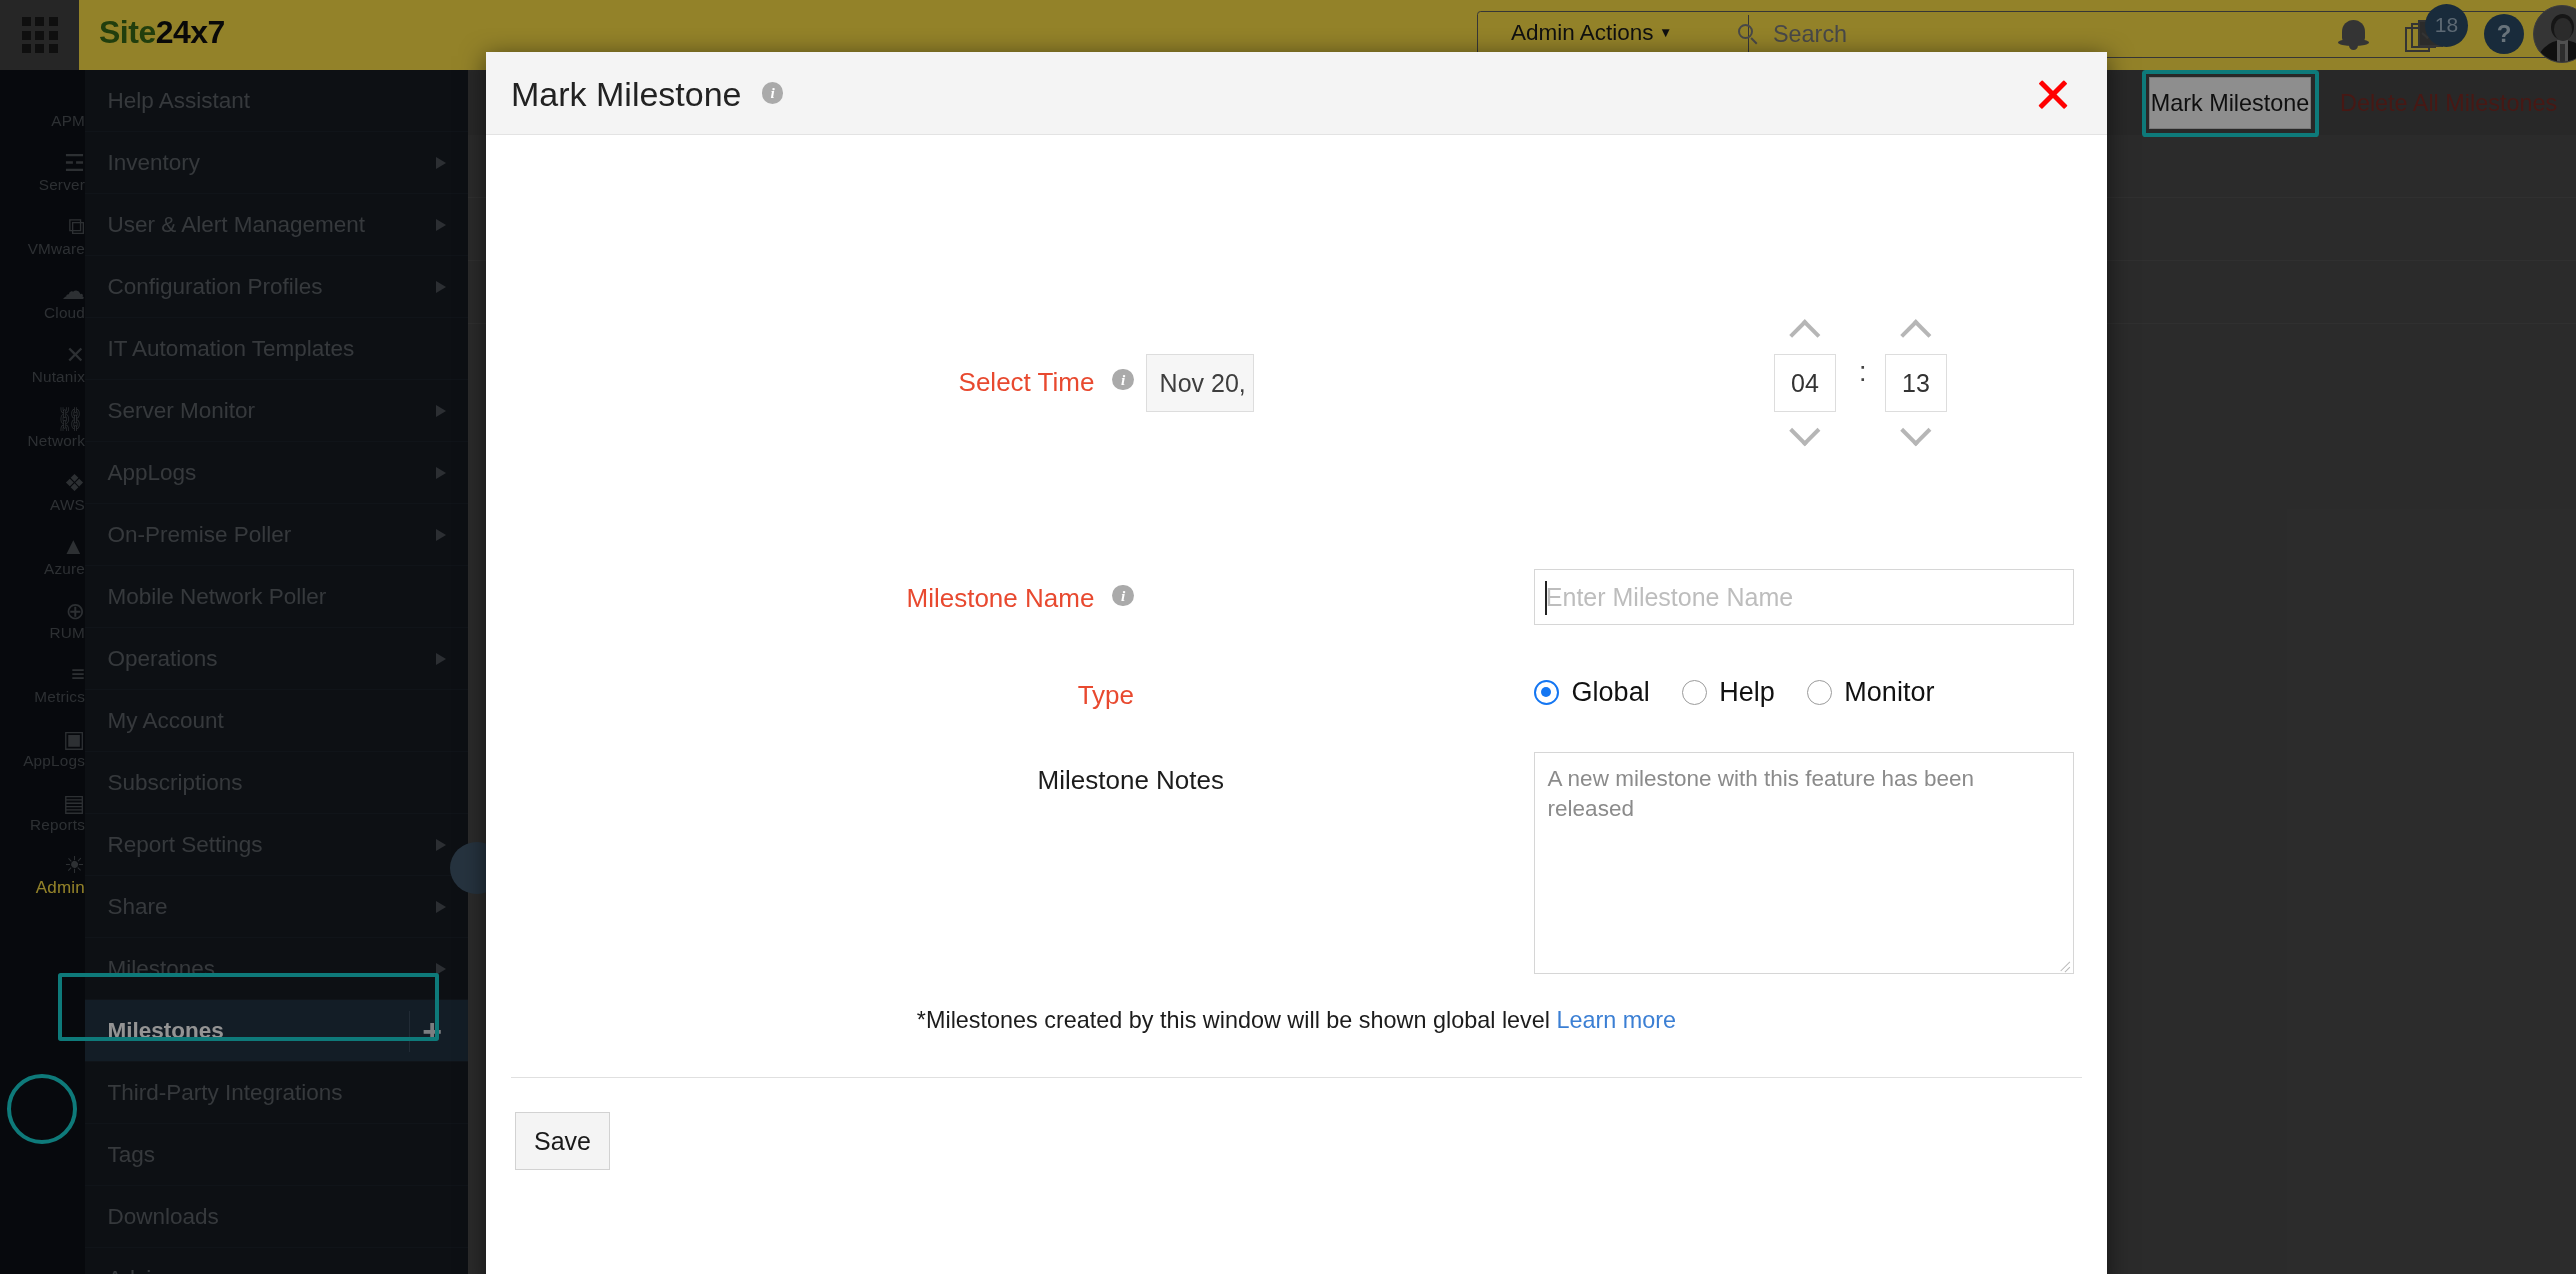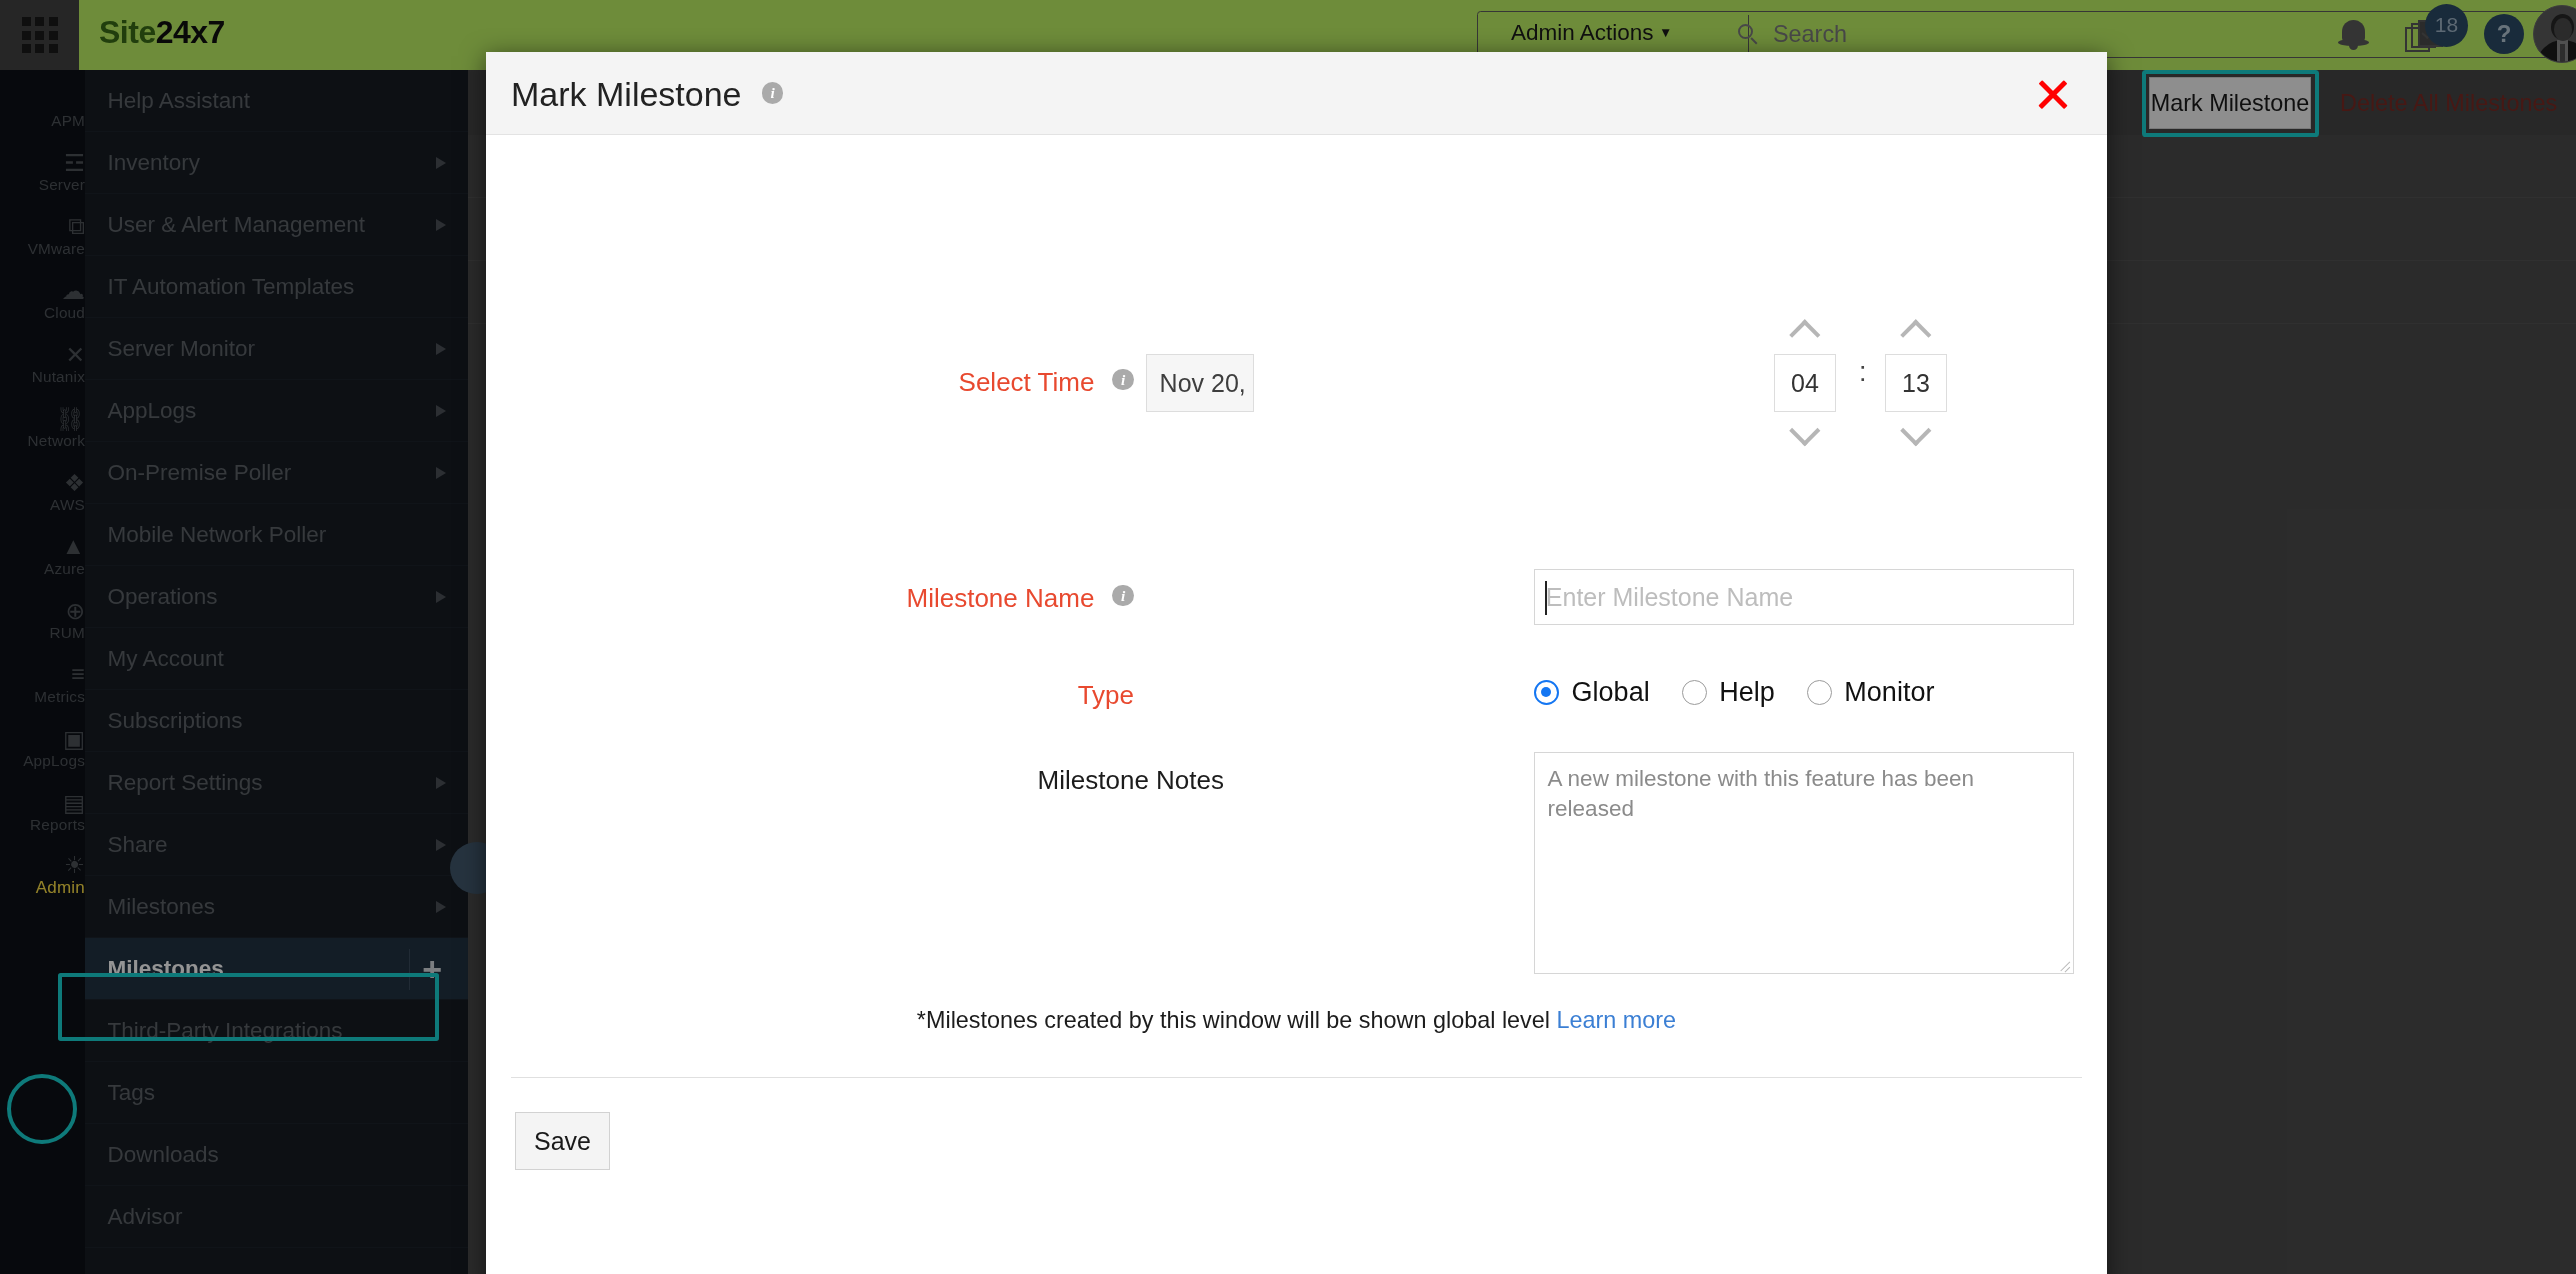--- a/index.html
+++ b/index.html
@@ -7,21 +7,21 @@
     width: 2576px; height: 1274px;
     font-family: "Liberation Sans", sans-serif;
     background: #4b4b4b; overflow: hidden;
   }
   #root { position: relative; width: 2576px; height: 1274px; }
 
   
   #app { position: absolute; inset: 0; }
 
   
-  .topbar { position: absolute; top: 0; left: 0; width: 2576px; height: 70px; background: #bef264; }
+  .topbar { position: absolute; top: 0; left: 0; width: 2576px; height: 70px; background: #fde047; }
   .grid-btn { position: absolute; left: 0; top: 0; width: 79px; height: 70px;
     background: #434343; display: flex; align-items: center; justify-content: center; }
   .grid-glyph { display: grid; grid-template-columns: repeat(3, 9px); grid-template-rows: repeat(3, 9px);
     gap: 4.5px; }
   .grid-glyph i { display: block; width: 9px; height: 9px; background: #1b1b1b; }
   .brand { position: absolute; left: 99px; top: 14.4px; font-size: 32px; font-weight: bold; letter-spacing: -0.5px; }
   .brand .g { color: #3a6b18; }
   .brand .b { color: #111; }
 
   .adminactions { position: absolute; left: 1511px; top: 20px; font-size: 22.5px; color: #1d1d1d; }
@@ -302,20 +302,24 @@
         </div>
         <div class="mi">
           <span>Inventory</span>
           <span class="arrow"></span>
         </div>
         <div class="mi">
           <span>User &amp; Alert Management</span>
           <span class="arrow"></span>
         </div>
         <div class="mi">
+          <span>Configuration Profiles</span>
+          <span class="arrow"></span>
+        </div>
+        <div class="mi">
           <span>IT Automation Templates</span>
         </div>
         <div class="mi">
           <span>Server Monitor</span>
           <span class="arrow"></span>
         </div>
         <div class="mi">
           <span>AppLogs</span>
           <span class="arrow"></span>
         </div>

